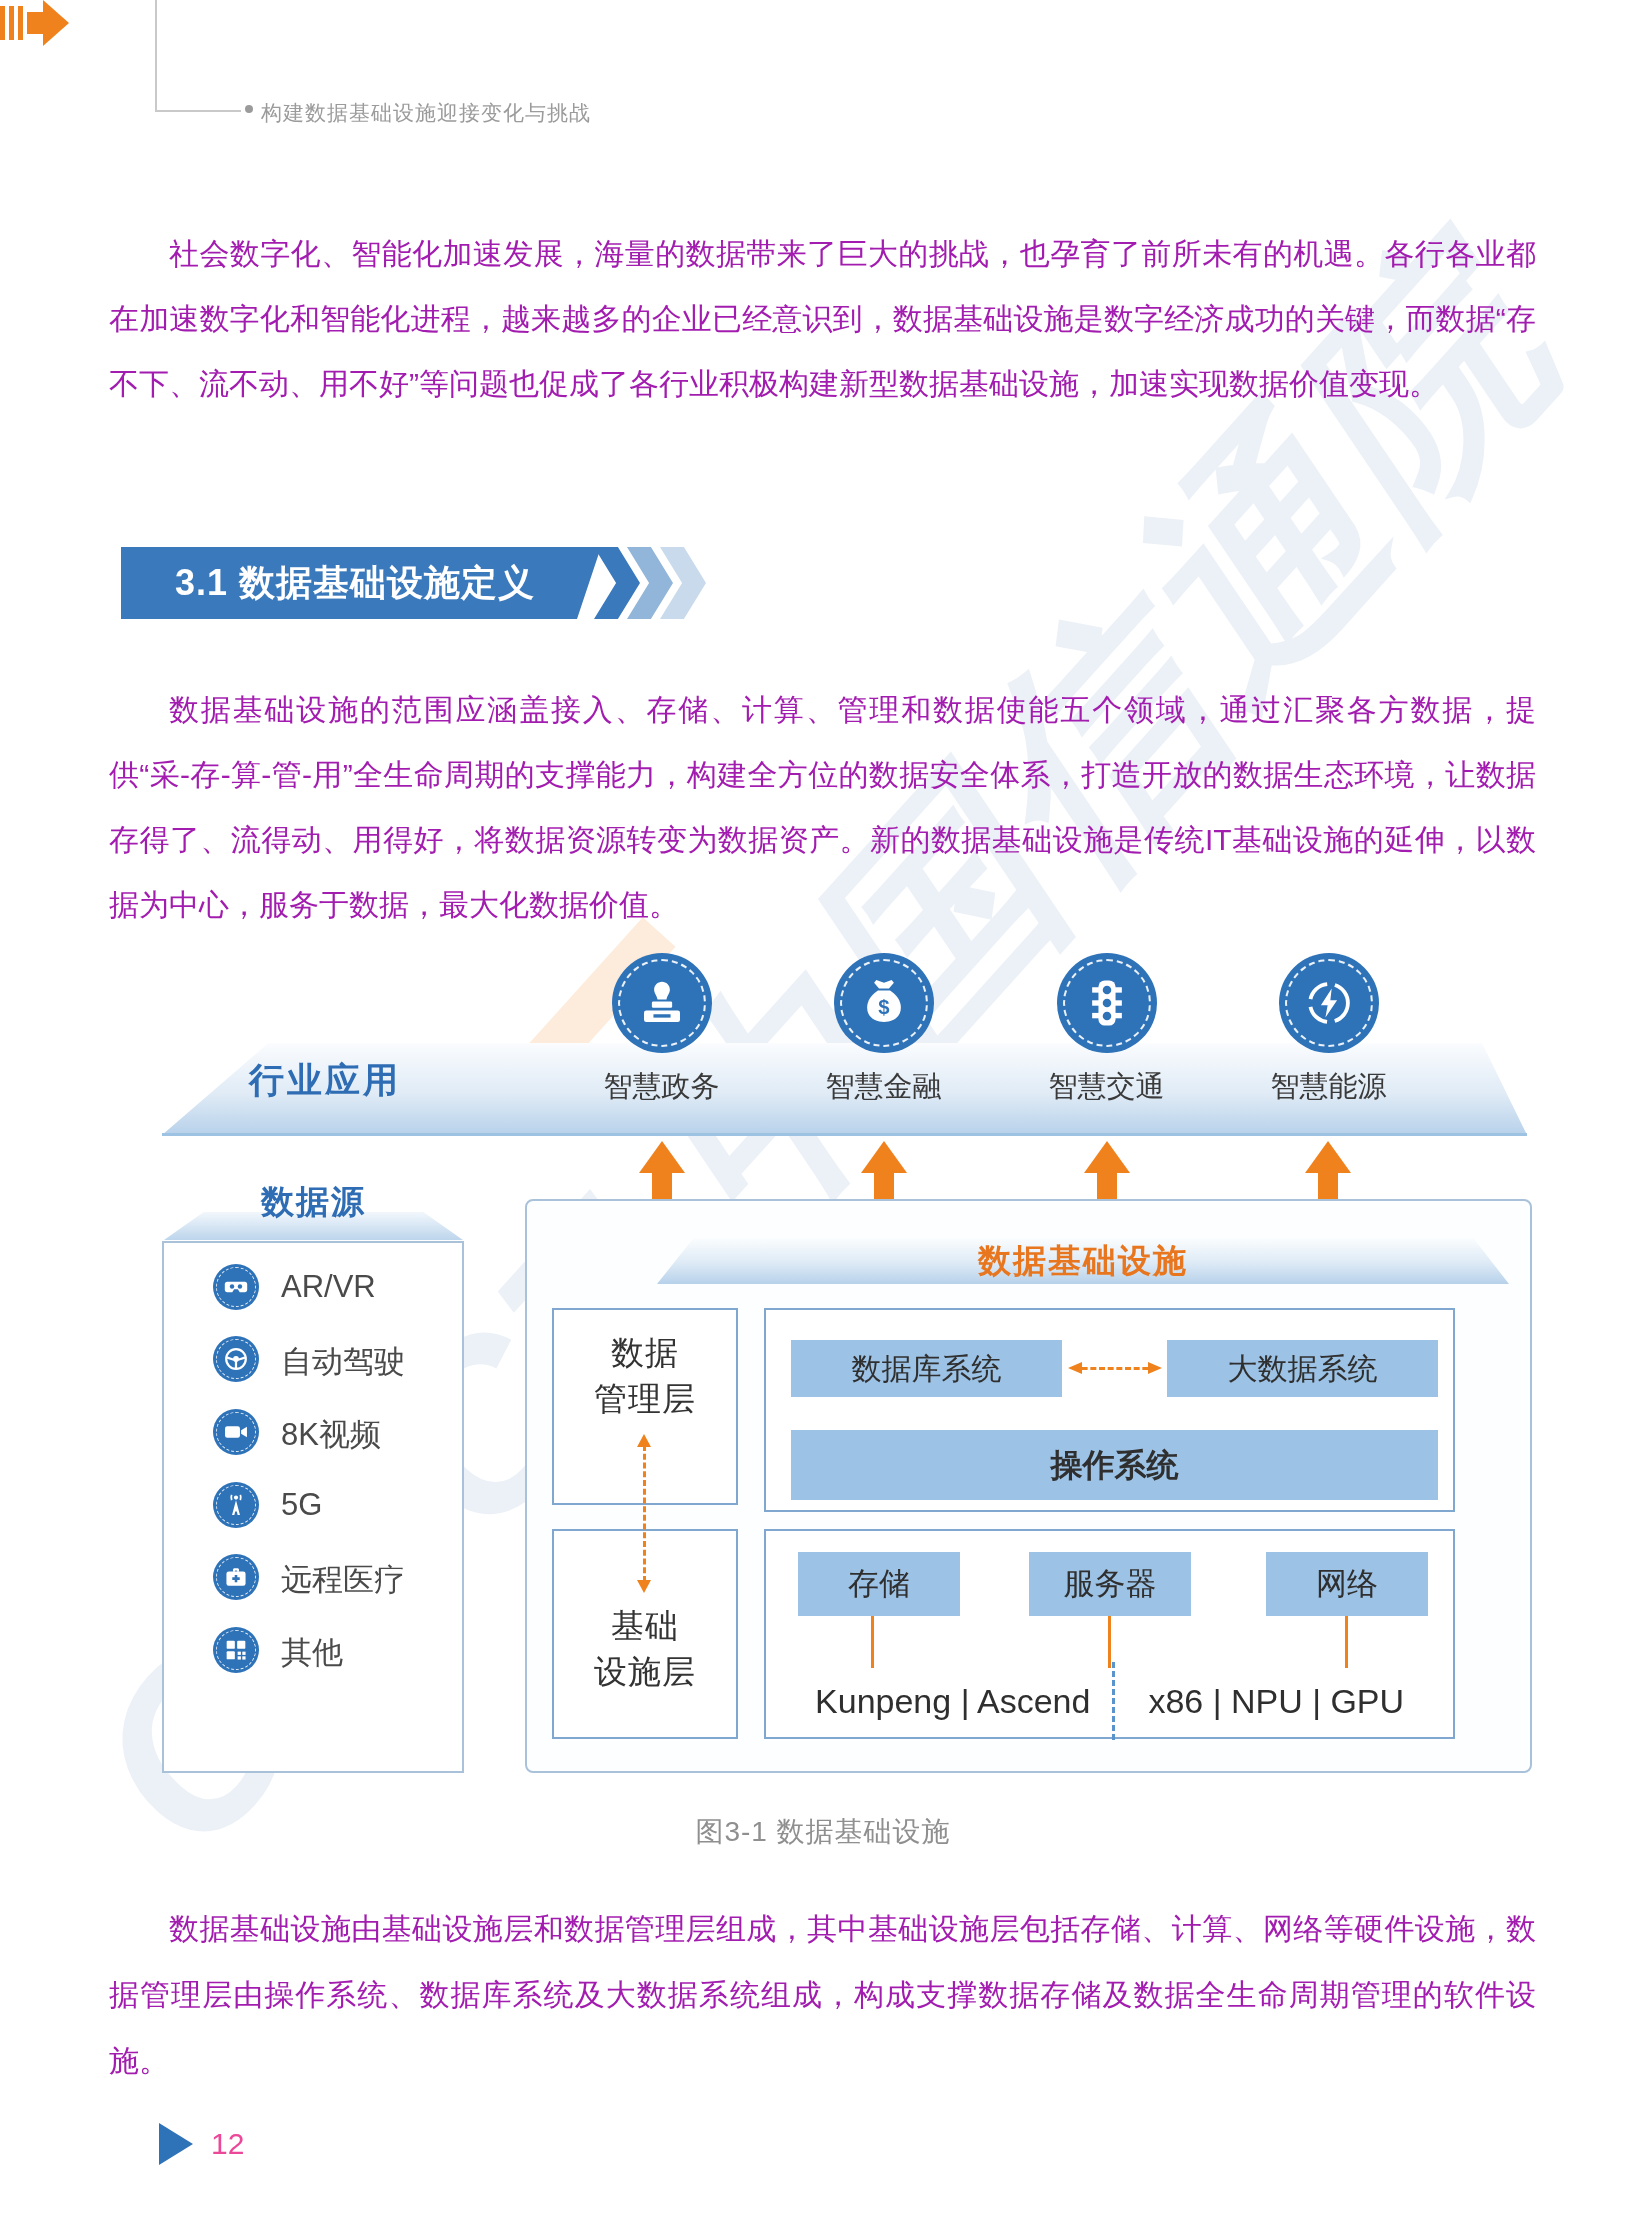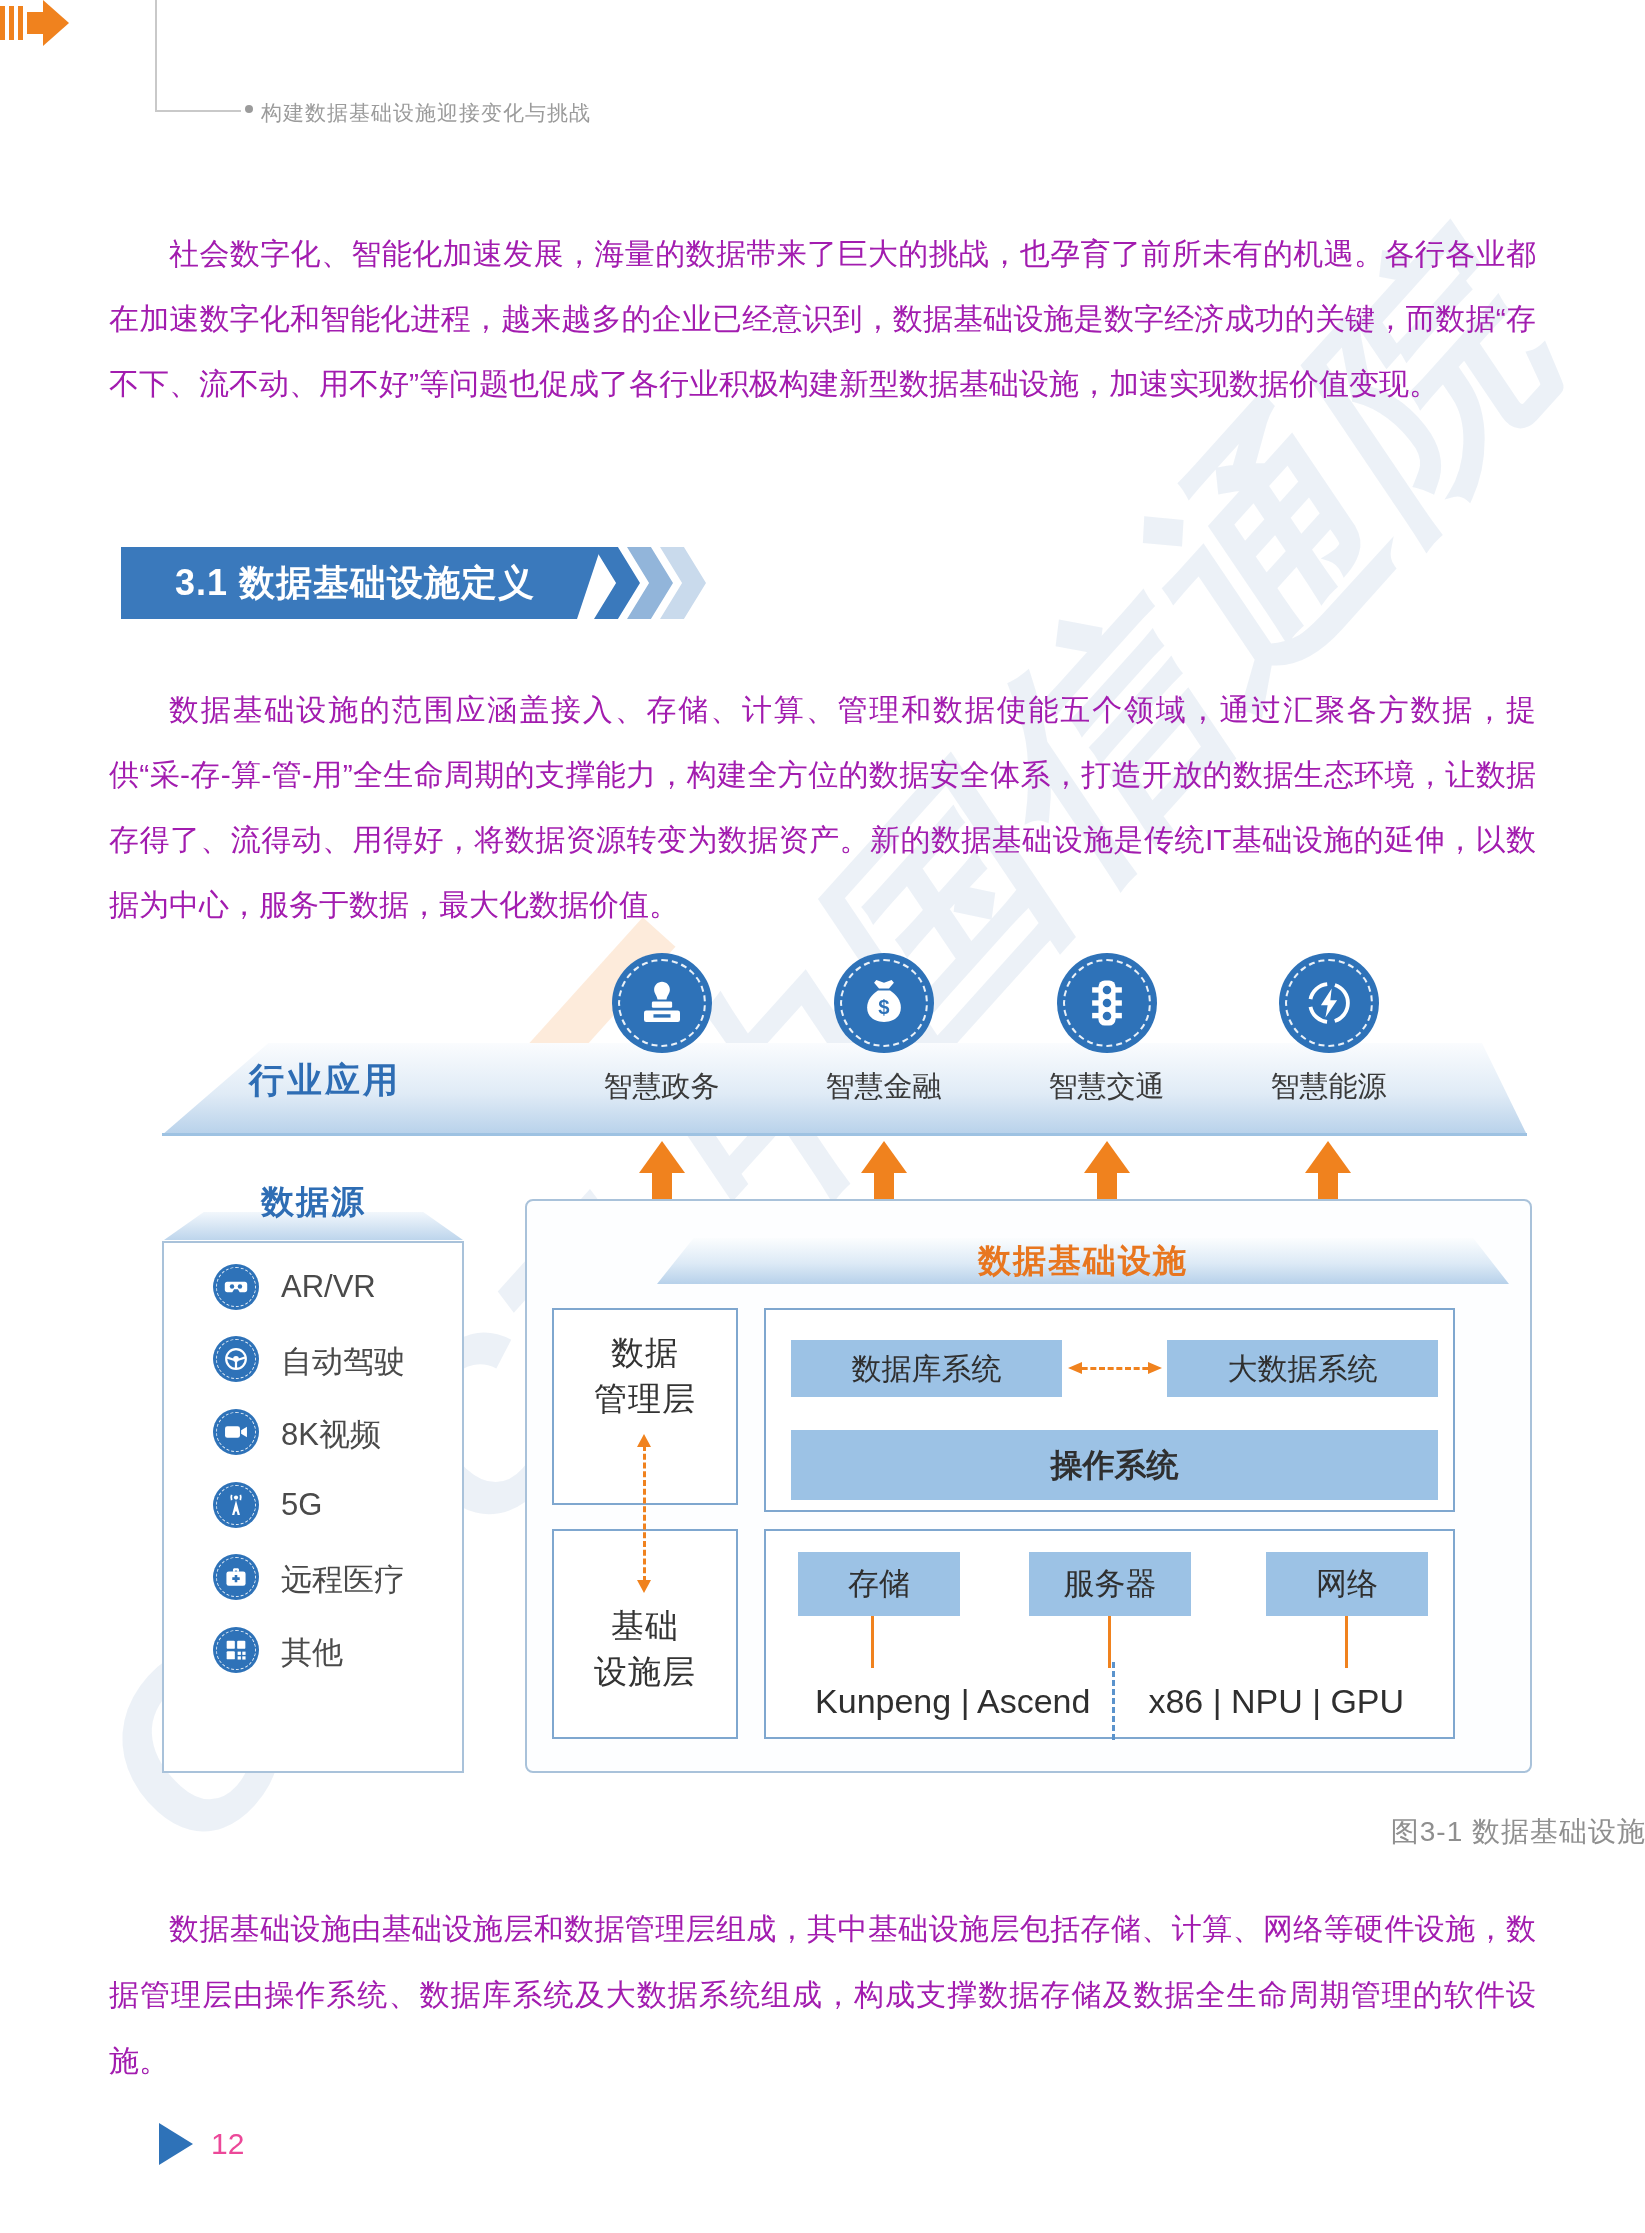--- a/index.html
+++ b/index.html
@@ -112,21 +112,21 @@
     border-top:6.5px solid transparent;border-bottom:6.5px solid transparent;border-left:14px solid #f0821e;}
   .v-dashed-arrow{left:643px;top:1445px;height:137px;width:0;border-left:3px dashed #f0821e;z-index:3;}
   .v-dashed-arrow::before{content:'';position:absolute;left:-9px;top:-11px;width:0;height:0;
     border-left:7.5px solid transparent;border-right:7.5px solid transparent;border-bottom:13px solid #f0821e;}
   .v-dashed-arrow::after{content:'';position:absolute;left:-9px;bottom:-11px;width:0;height:0;
     border-left:7.5px solid transparent;border-right:7.5px solid transparent;border-top:13px solid #f0821e;}
   .v-line{width:3px;top:1616px;height:52px;background:#f0821e;z-index:2;}
   .vl1{left:871px;} .vl2{left:1108px;} .vl3{left:1345px;}
   .chip-divider{left:1112px;top:1662px;height:78px;width:0;border-left:3px dashed #5b93cc;z-index:3;}
   
-  .fig-caption{left:0;top:1813px;width:1646px;text-align:right;font-size:28px;color:#8f8f8f;letter-spacing:1px;z-index:1;}
+  .fig-caption{left:0;top:1813px;width:1646px;text-align:center;font-size:28px;color:#8f8f8f;letter-spacing:1px;z-index:1;}
   .pg-tri{left:159px;top:2123px;width:0;height:0;border-top:21px solid transparent;border-bottom:21px solid transparent;border-left:34px solid #2e72b8;}
   .pg-num{left:211px;top:2127px;font-size:30px;color:#ec4899;}
   svg{display:block;}
 </style>
 </head>
 <body>
 
 <div class="page">
 
   <div class="watermark">CAICT 中国信通院</div>

